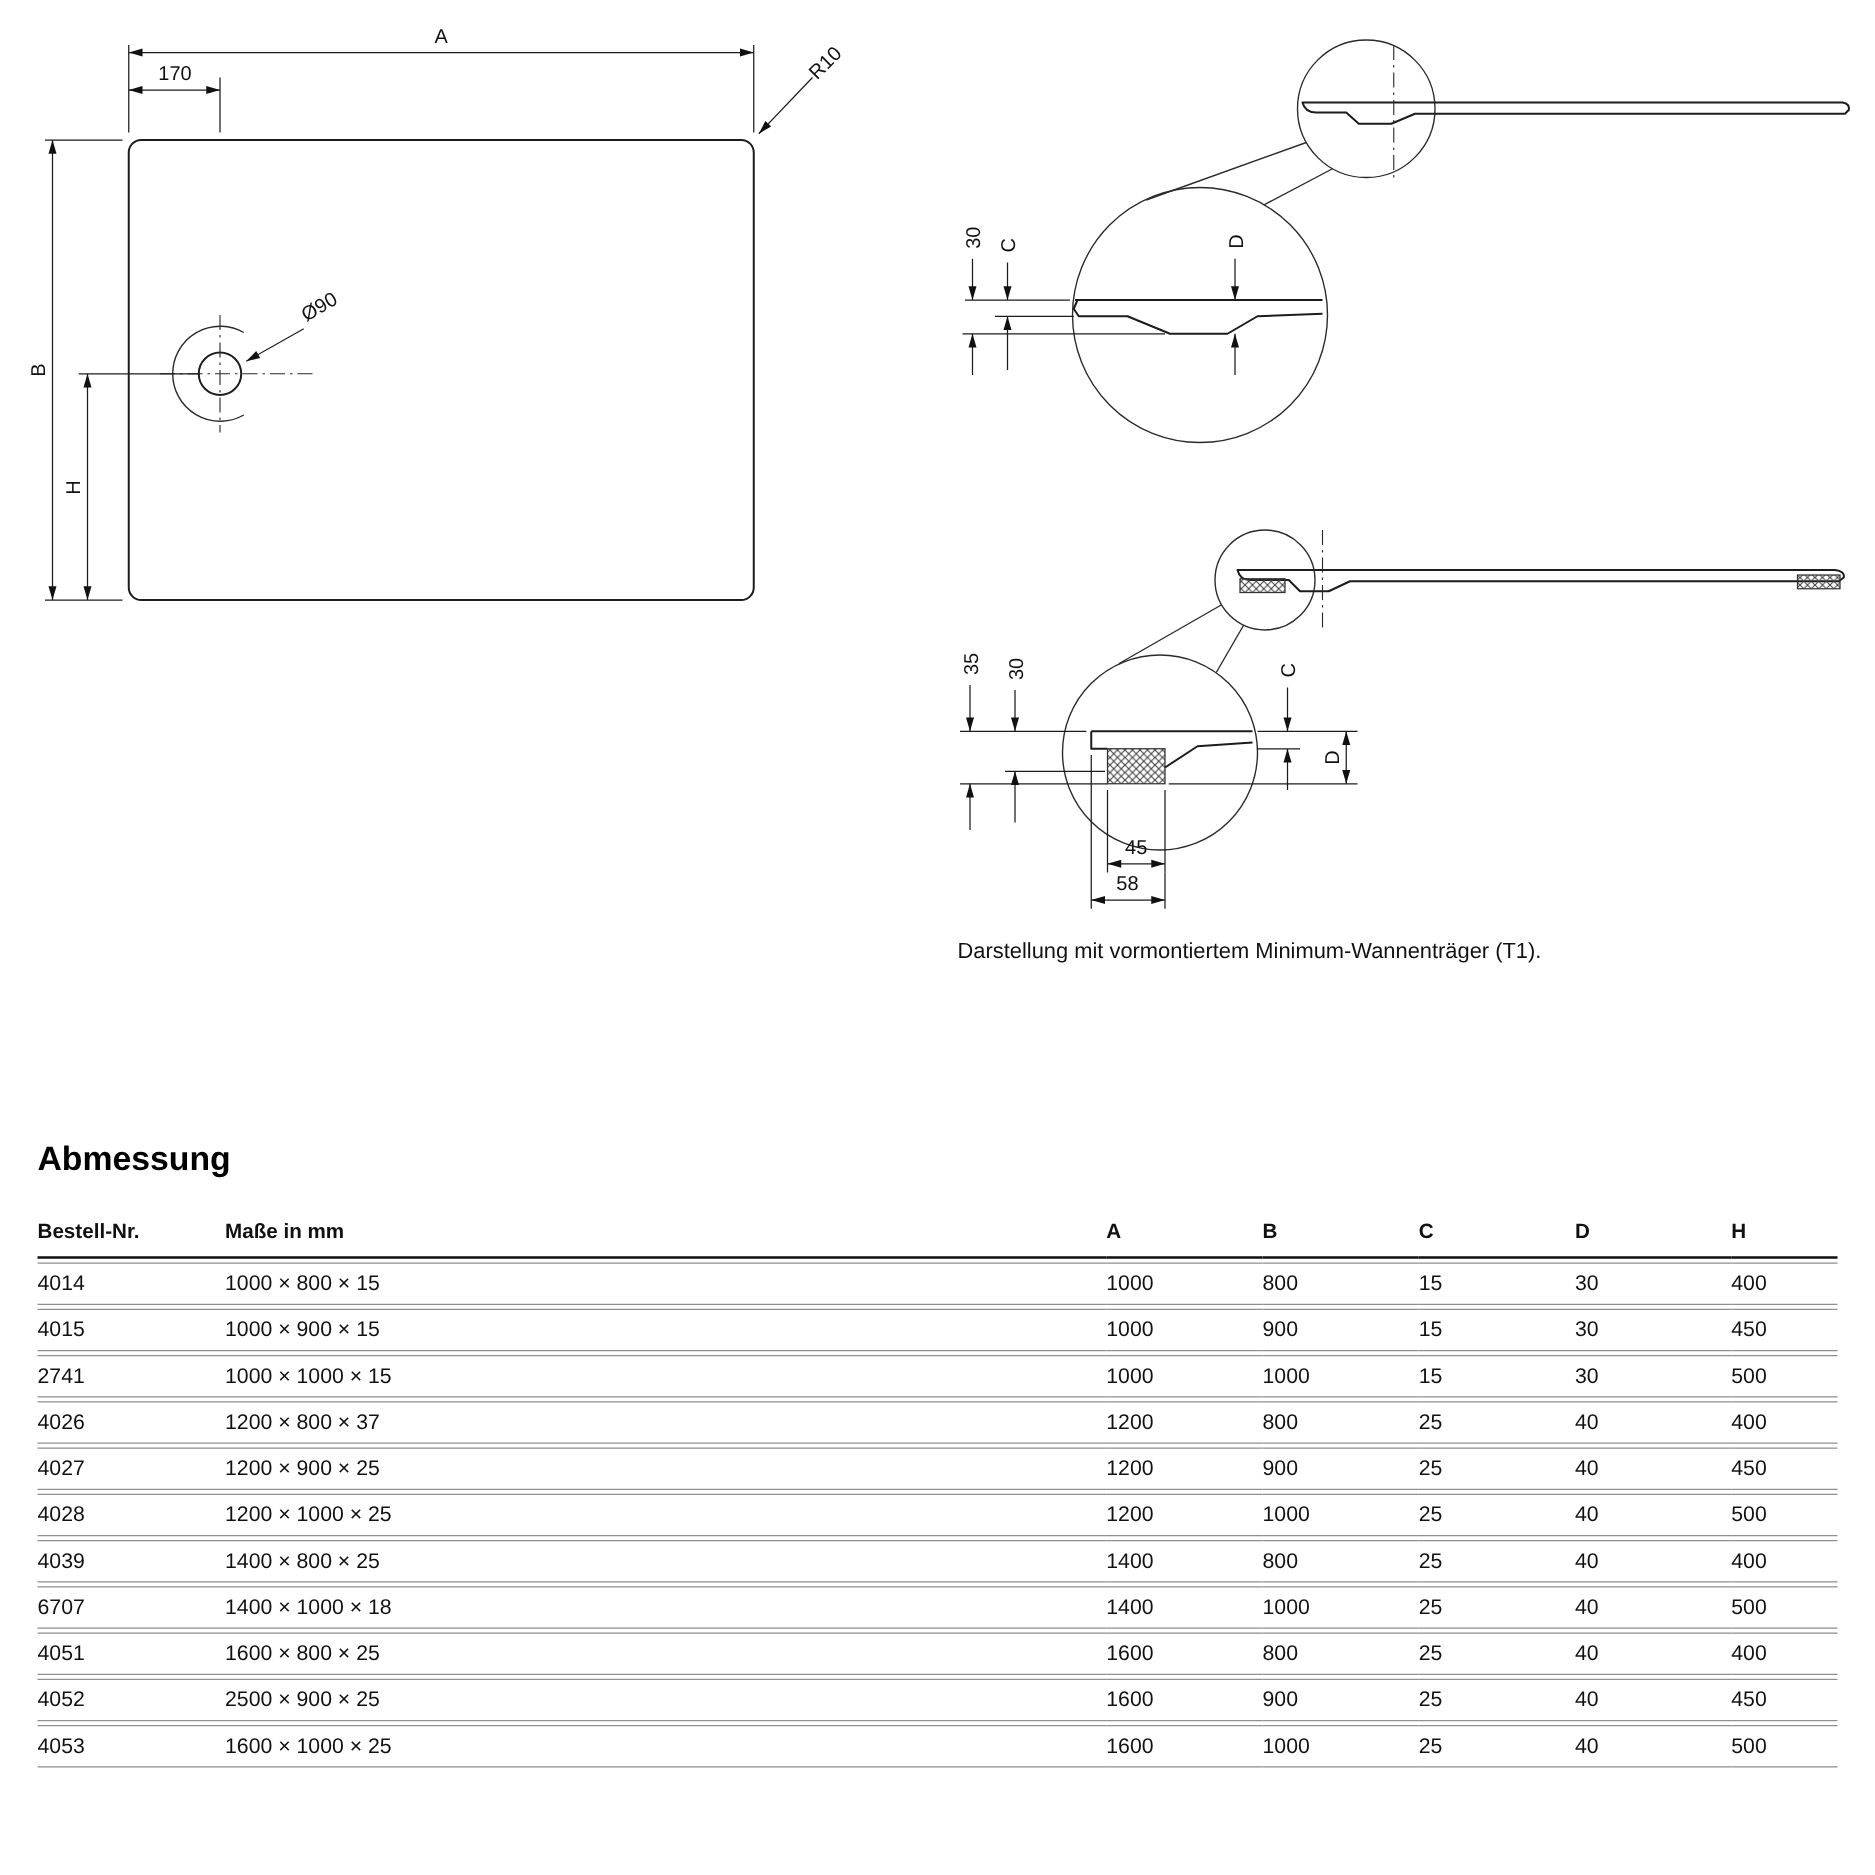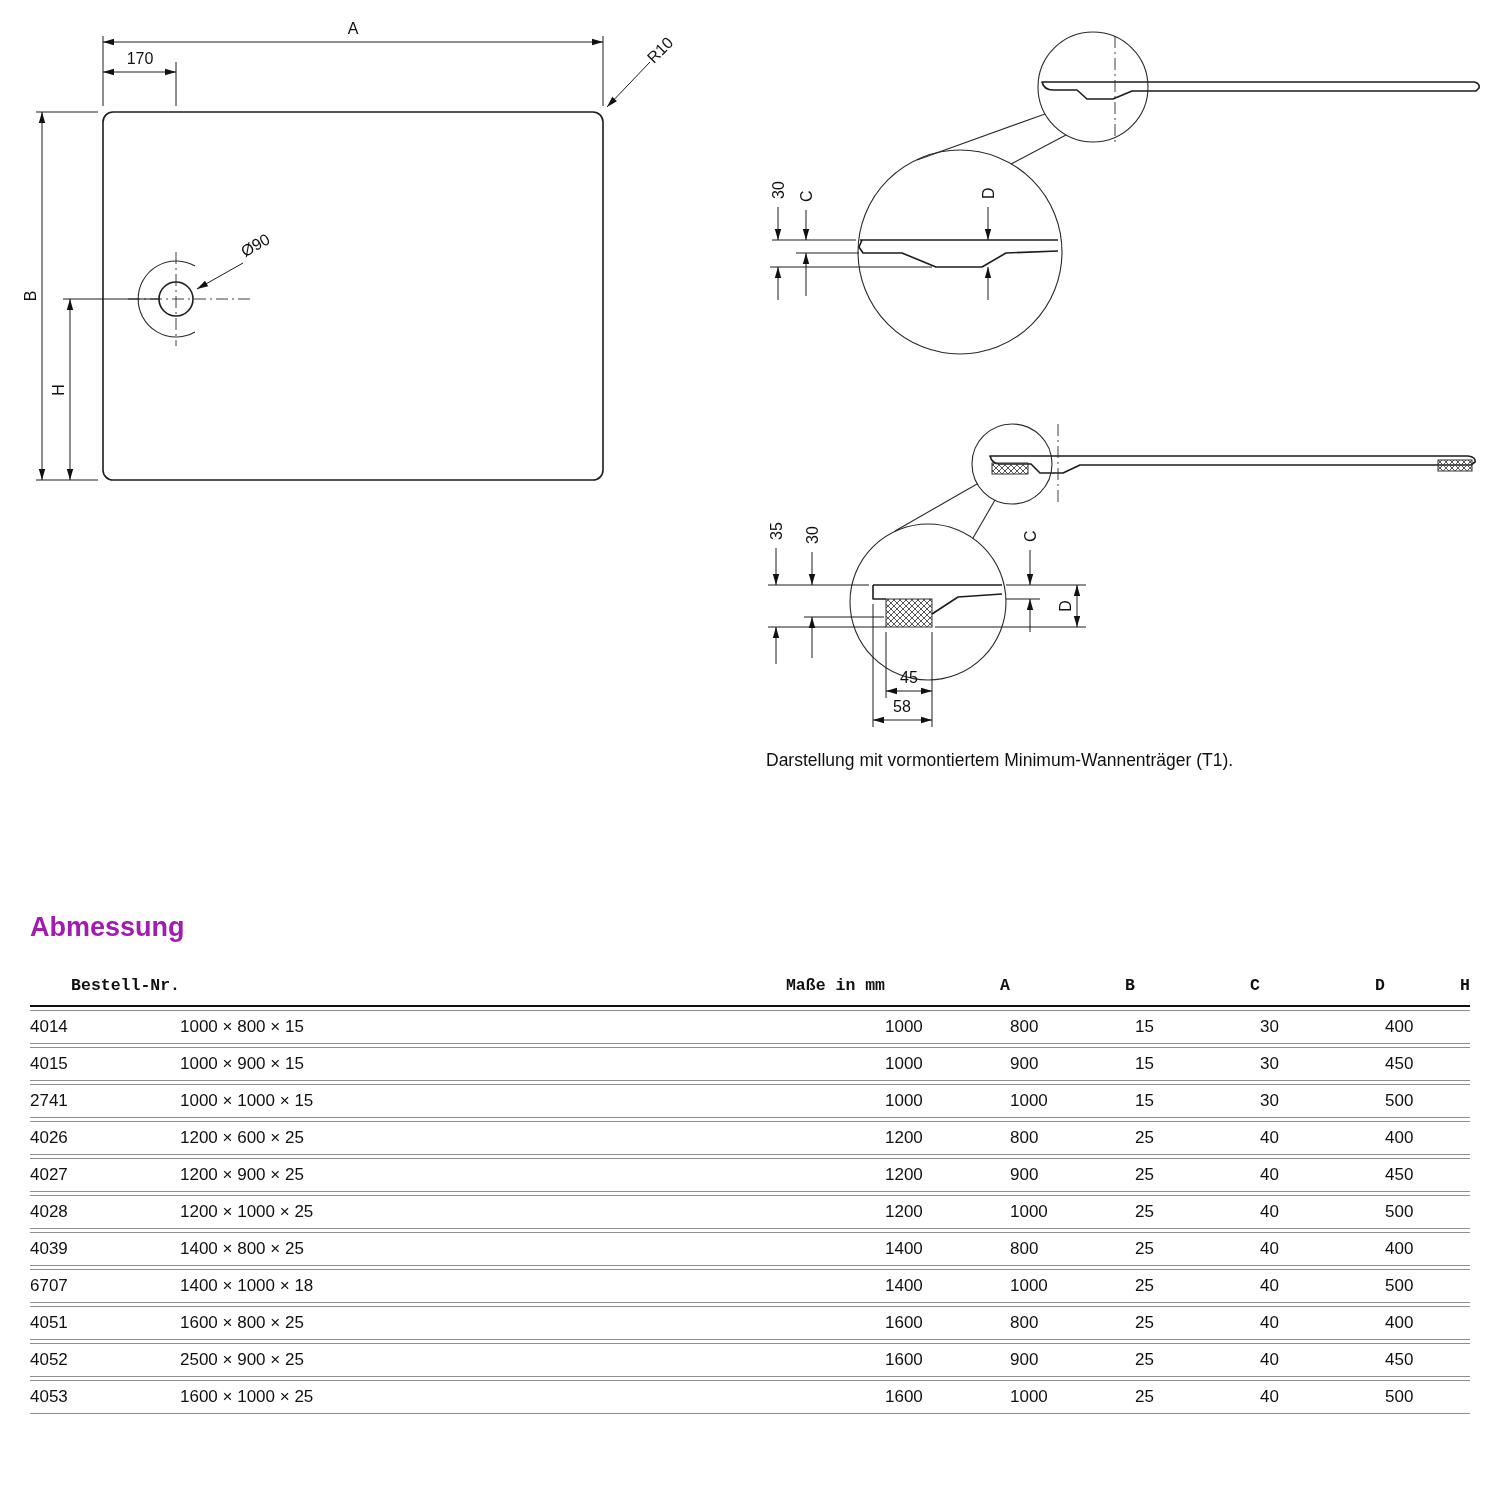--- a/index.html
+++ b/index.html
@@ -11,26 +11,25 @@
   svg text{font-family:"Liberation Sans","DejaVu Sans",sans-serif;fill:#111;}
   svg text.d{font-size:16px;}
   svg text.cap{font-size:17.5px;}
   .ol{stroke:#1c1c1c;stroke-width:1.6;fill:none;stroke-linejoin:round;}
   .tl{stroke:#2a2a2a;stroke-width:1.1;fill:none;}
   .dim{stroke:#1c1c1c;stroke-width:1;fill:none;}
   .cl{stroke:#2a2a2a;stroke-width:0.9;fill:none;stroke-dasharray:12 4 2 4;}
   .hatchblock{fill:url(#xh);stroke:#333;stroke-width:1;}
 
   .dims{position:absolute;left:30px;top:912px;width:1440px;}
-  .dims h2{font-size:27px;font-weight:700;margin:0 0 30px 0;color:#a21caf;}
+  .dims h2{font-size:27px;font-weight:700;margin:0 0 30px 0;color:#000000;}
   table.spec{width:100%;table-layout:fixed;border-collapse:separate;border-spacing:0 3px;}
   table.spec th{
-    text-align:right;font-size:16.5px;font-weight:700;padding:0 0 10px 0;
+    text-align:left;font-size:16.5px;font-weight:700;padding:0 0 10px 0;
     border-bottom:2.5px solid #111;
-    font-family:Liberation Mono, monospace;
   }
   table.spec td{
     font-size:17px;padding:6px 0 6px 0;
     border-top:1px solid #8f8f8f;border-bottom:1px solid #8f8f8f;
   }
 </style>
 </head>
 <body>
 
 <svg class="drawings" width="1500" height="830" viewBox="0 0 1500 830">
@@ -200,21 +199,21 @@
           <td>2741</td>
           <td>1000 × 1000 × 15</td>
           <td>1000</td>
           <td>1000</td>
           <td>15</td>
           <td>30</td>
           <td>500</td>
         </tr>
         <tr>
           <td>4026</td>
-          <td>1200 × 600 × 25</td>
+          <td>1200 × 800 × 37</td>
           <td>1200</td>
           <td>800</td>
           <td>25</td>
           <td>40</td>
           <td>400</td>
         </tr>
         <tr>
           <td>4027</td>
           <td>1200 × 900 × 25</td>
           <td>1200</td>

